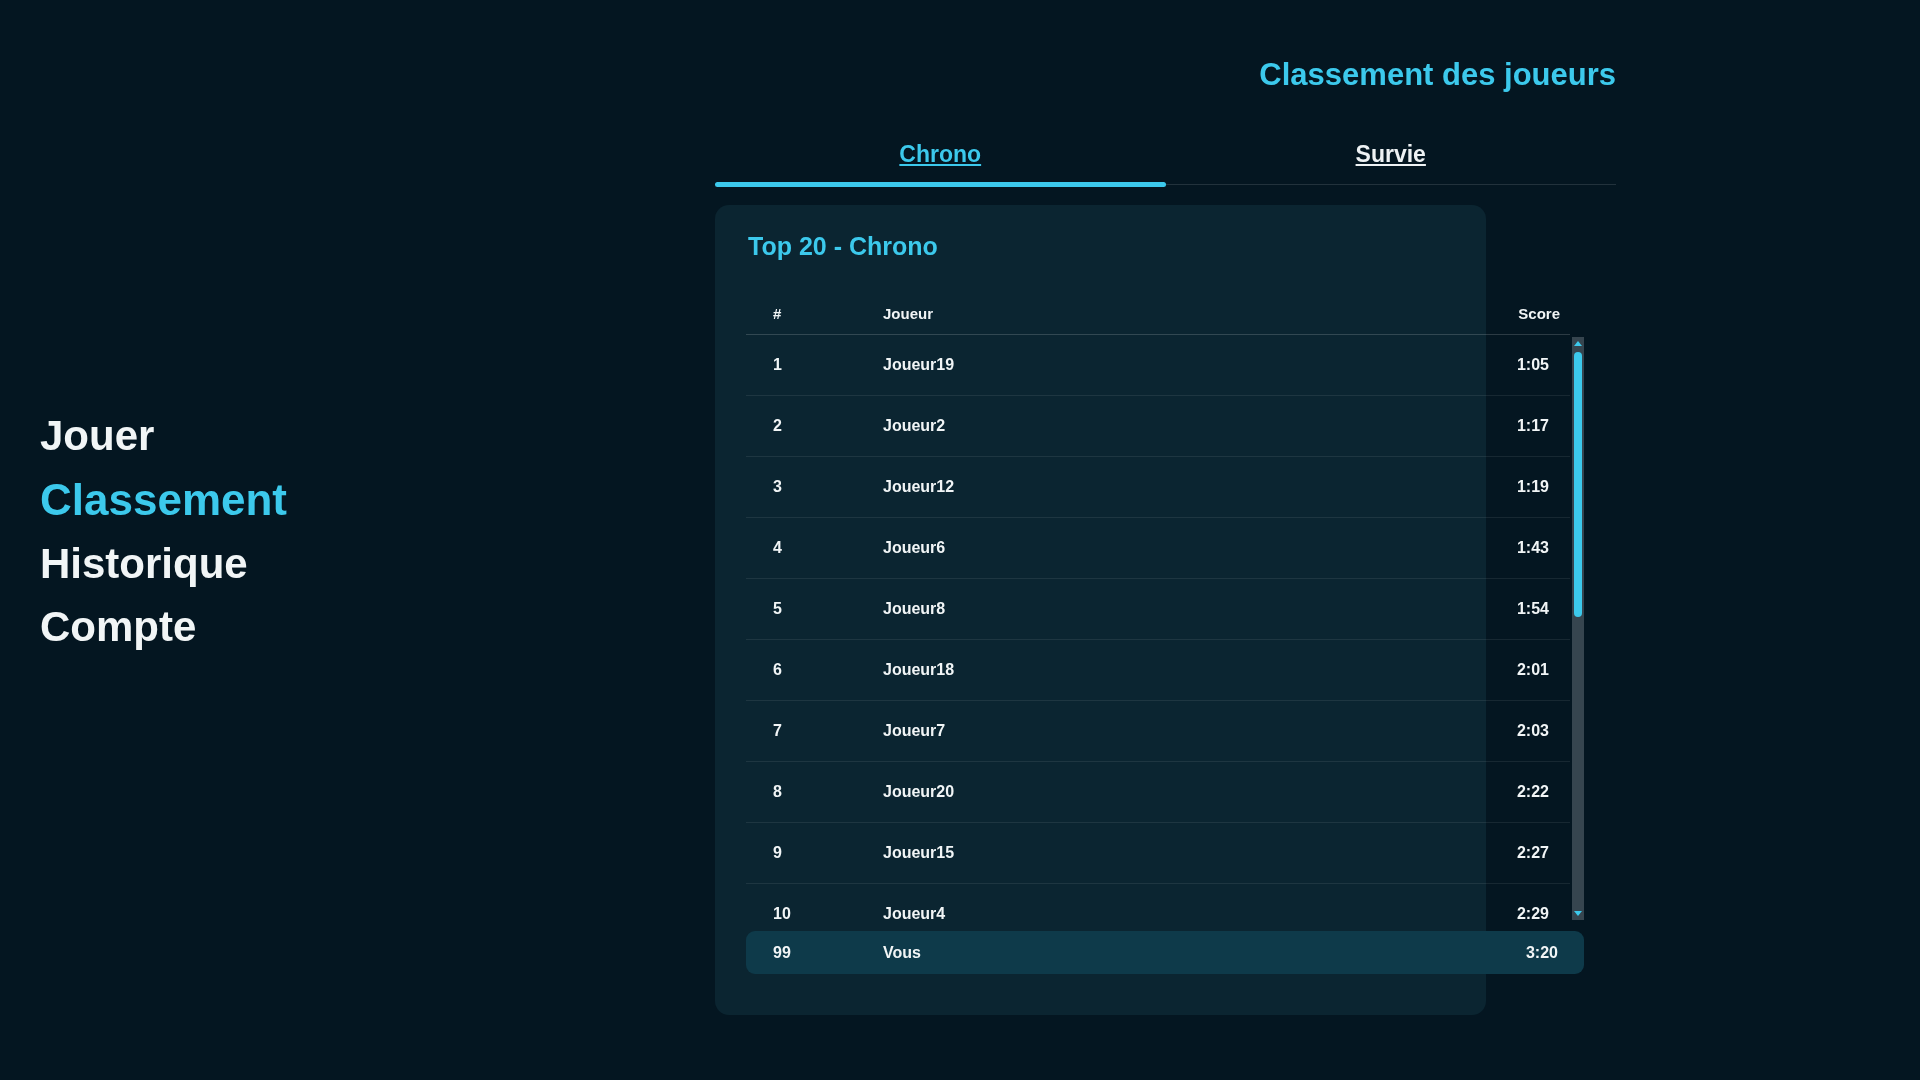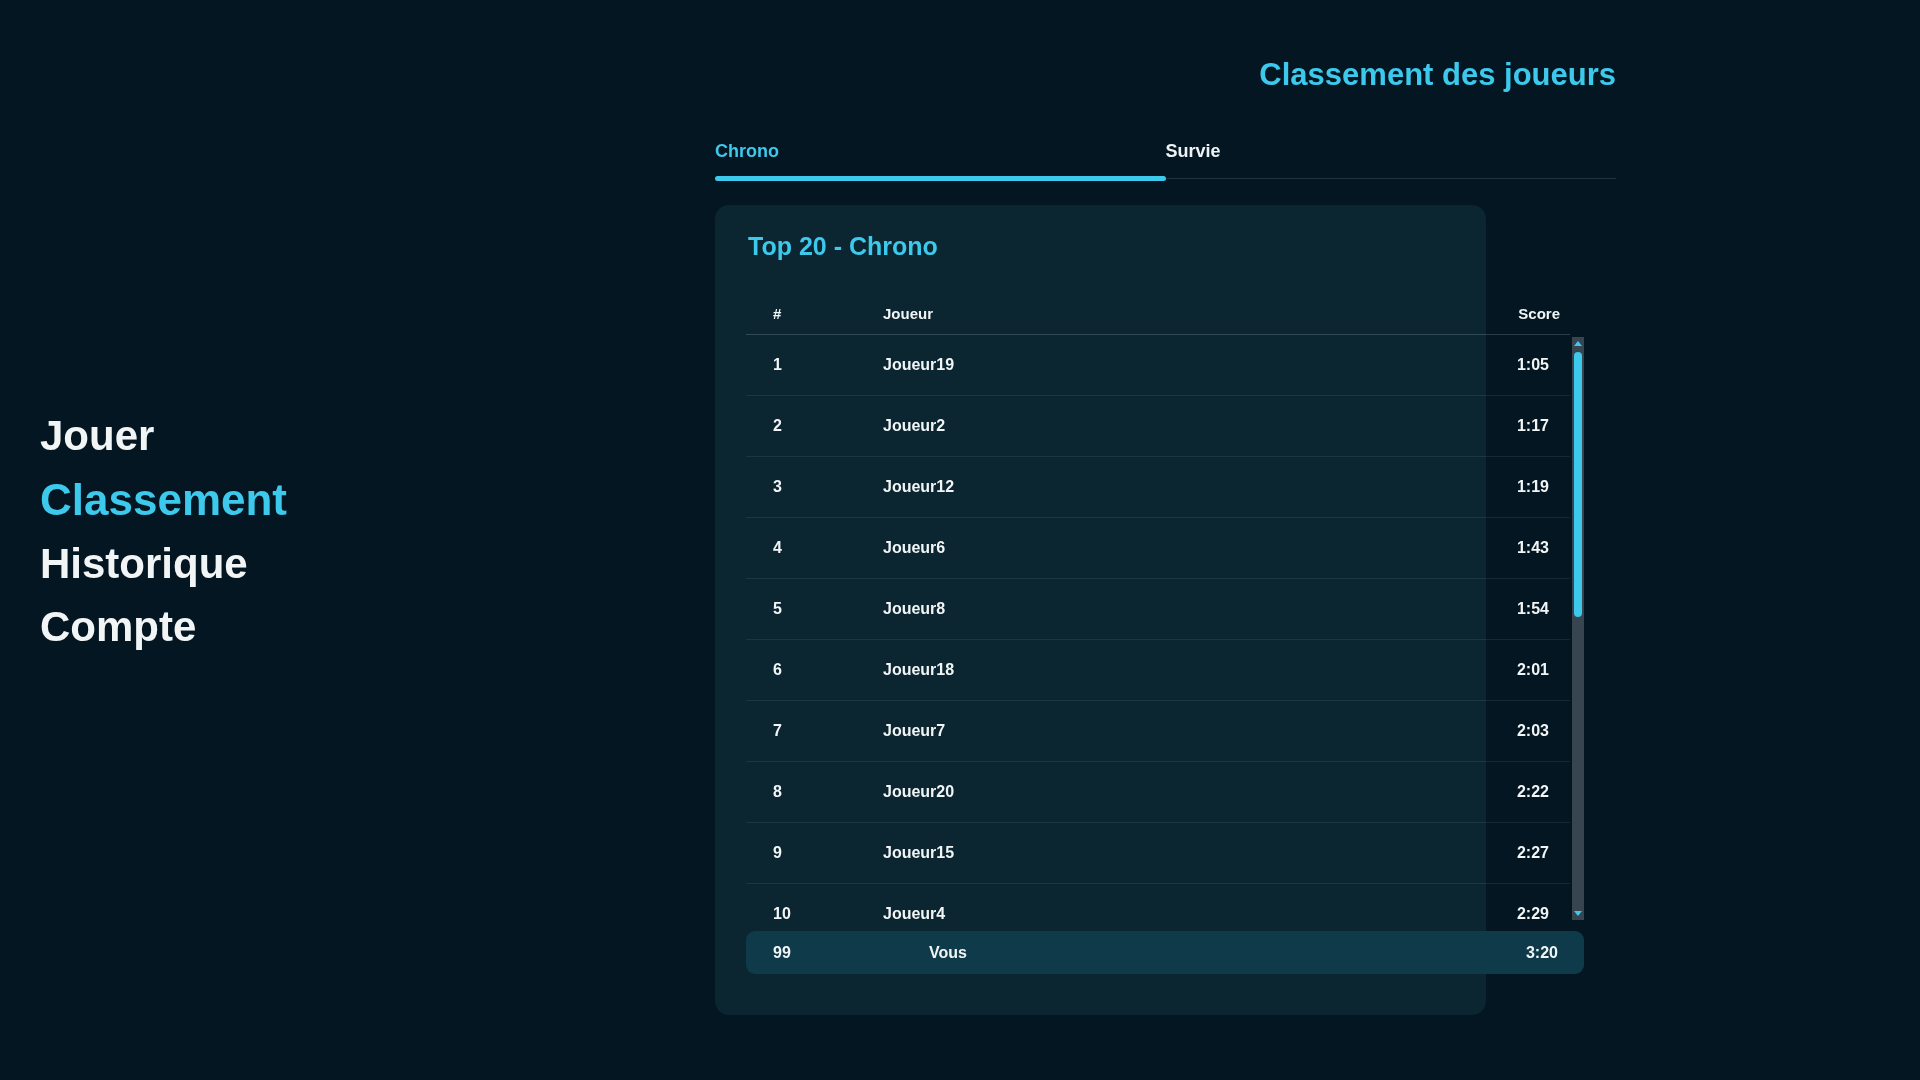--- a/index.html
+++ b/index.html
@@ -14,21 +14,21 @@
 
   
   .menu { position:absolute; left:40px; top:412px; display:flex; flex-direction:column; gap:16px; }
   .menu-item { font-size:42px; line-height:1.12; color:#f1f5f6; cursor:pointer; white-space:nowrap; }
   .menu-item.active { font-size:44px; color:#3cc9ec; }
 
   
   .panel-title { position:absolute; left:715px; top:57px; width:901px; text-align:right; font-size:31px; color:#3cc9ec; }
 
   .tabs { position:absolute; left:715px; top:128px; width:901px; display:flex; border-bottom:1px solid rgba(255,255,255,0.12); }
-  .tab { flex:1; text-align:left; font-size:18px; padding:13px 0 16px; color:#eef2f4; position:relative; cursor:pointer; }
+  .tab { flex:1; text-align:center; font-size:23px; padding:13px 0 16px; color:#eef2f4; position:relative; cursor:pointer;text-decoration:underline; }
   .tab.active { color:#3cc9ec; }
   .tab.active::after { content:""; position:absolute; left:0; right:0; bottom:-3px; height:5px; background:#3cc9ec; border-radius:3px; }
 
   
   .card { position:absolute; left:715px; top:205px; width:771px; height:810px; background:#0b2531; border-radius:14px; }
   .card-heading { position:absolute; left:33px; top:27px; font-size:25px; color:#3cc9ec; }
 
   .thead { position:absolute; left:31px; top:88px; width:824px; height:42px; display:flex; align-items:center; border-bottom:1px solid rgba(255,255,255,0.16); font-size:15px; }
   .c-rank { width:137px; padding-left:27px; }
   .c-player { flex:1; }
@@ -39,21 +39,21 @@
   .trow .c-score { padding-right:21px; }
 
   
   .scrollbar { position:absolute; left:857px; top:132px; width:12px; height:583px; background:#36454f; }
   .sb-thumb { position:absolute; left:2px; top:15px; width:8px; height:265px; background:#3cc9ec; border-radius:4px; cursor:pointer; }
   .sb-arrow { position:absolute; left:2px; width:0; height:0; border-left:4px solid transparent; border-right:4px solid transparent; cursor:pointer; }
   .sb-arrow.up { top:4px; border-bottom:5px solid #3cc9ec; }
   .sb-arrow.down { bottom:4px; border-top:5px solid #3cc9ec; }
 
   
-  .you-row { position:absolute; left:31px; top:726px; width:838px; height:43px; background:#0e3a4a; border-radius:9px; display:flex; align-items:center; font-size:16px;gap:46px; }
+  .you-row { position:absolute; left:31px; top:726px; width:838px; height:43px; background:#0e3a4a; border-radius:9px; display:flex; align-items:center; font-size:16px; }
   .you-row .c-score { padding-right:26px; }
 </style>
 </head>
 <body>
 
 <nav class="menu">
   <div class="menu-item">Jouer</div>
   <div class="menu-item active">Classement</div>
   <div class="menu-item">Historique</div>
   <div class="menu-item">Compte</div>

